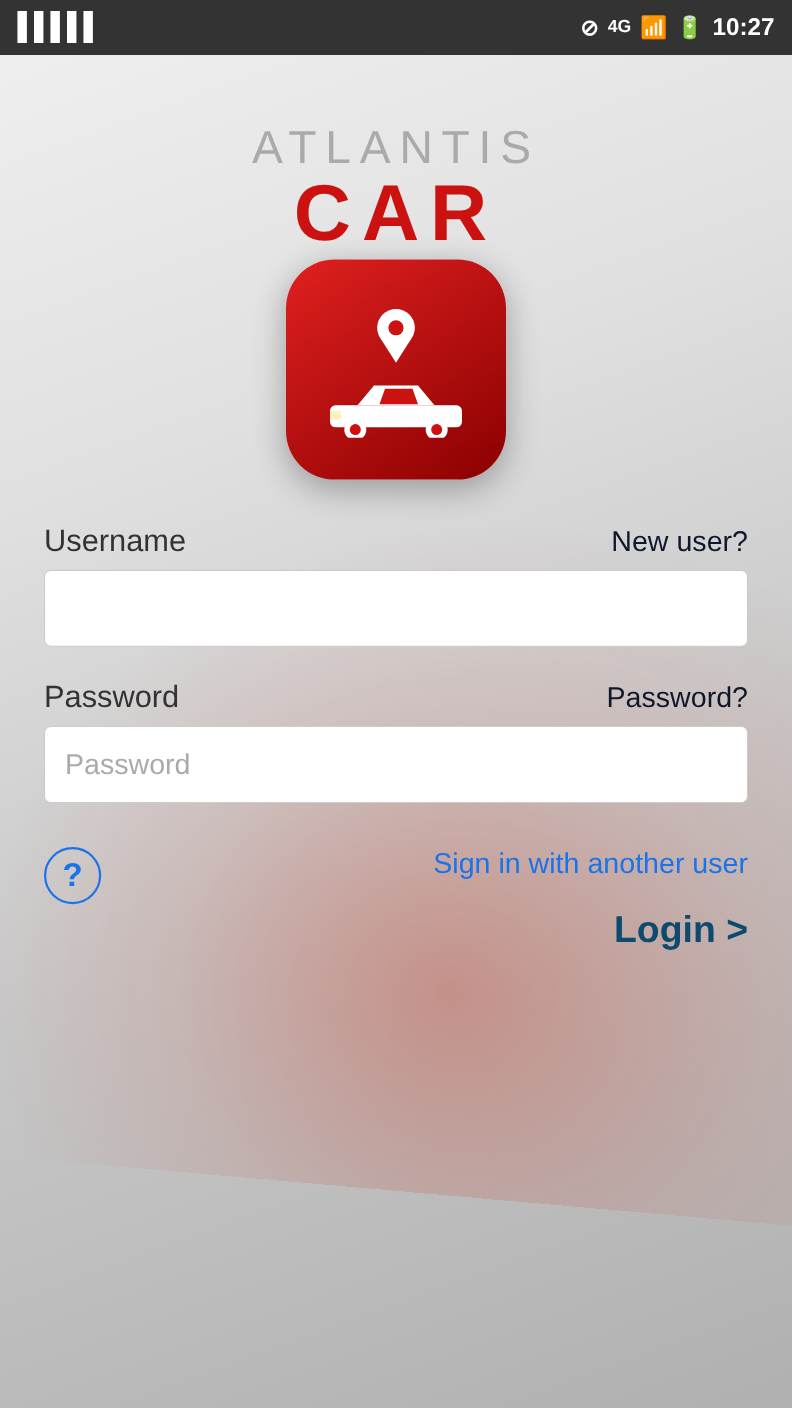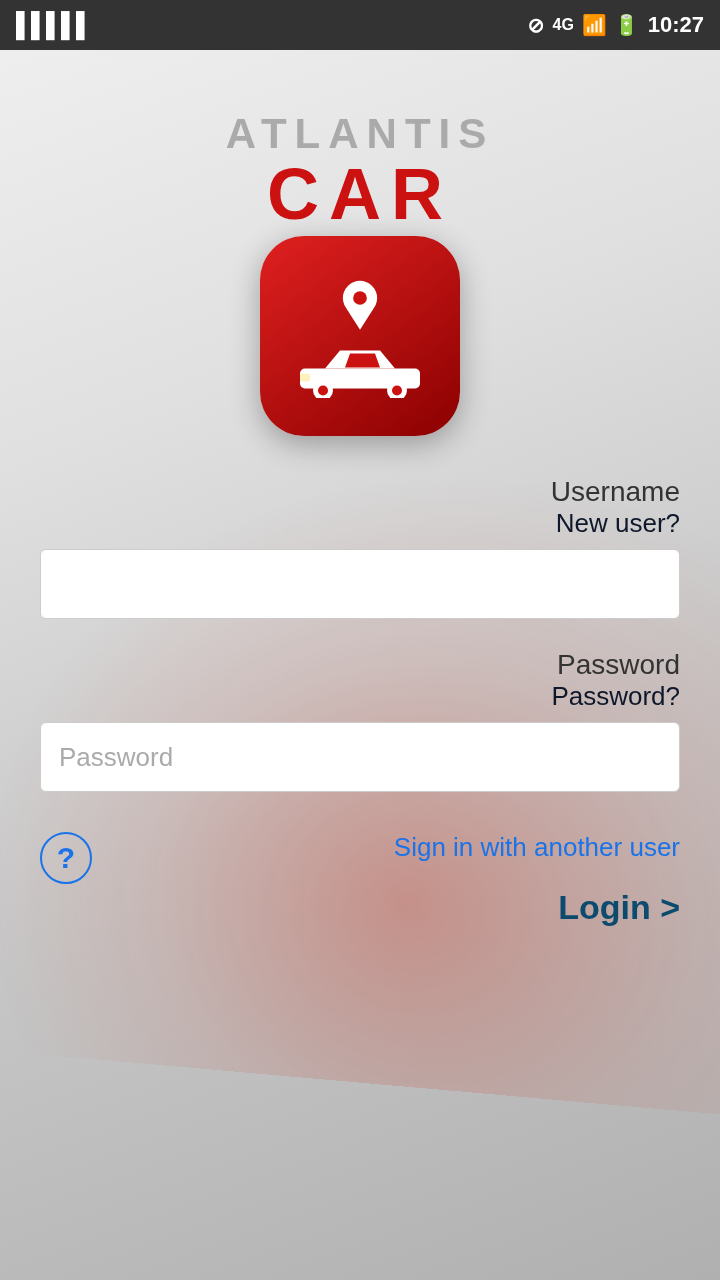--- a/index.html
+++ b/index.html
@@ -78,21 +78,21 @@
     .logo-area {
       display: flex;
       flex-direction: column;
       align-items: center;
       padding-top: 60px;
       margin-bottom: 30px;
     }
 
     .logo-text {
       font-size: 42px;
-      font-weight: 700;
+      font-weight: 400;
       letter-spacing: 8px;
       color: #aaa;
       text-transform: uppercase;
     }
 
     .logo-car-text {
       font-size: 72px;
       font-weight: 900;
       letter-spacing: 10px;
       color: #cc1111;
@@ -134,23 +134,22 @@
     }
 
     
     .form-section {
       margin-top: 40px;
     }
 
     .field-row {
       display: flex;
       justify-content: space-between;
-      align-items: flex-end;
+      align-items: center;
       margin-bottom: 10px;
-      flex-direction: column;
     }
 
     .field-label {
       font-size: 28px;
       font-weight: 500;
       color: #333;
     }
 
     .field-link {
       font-size: 26px;

